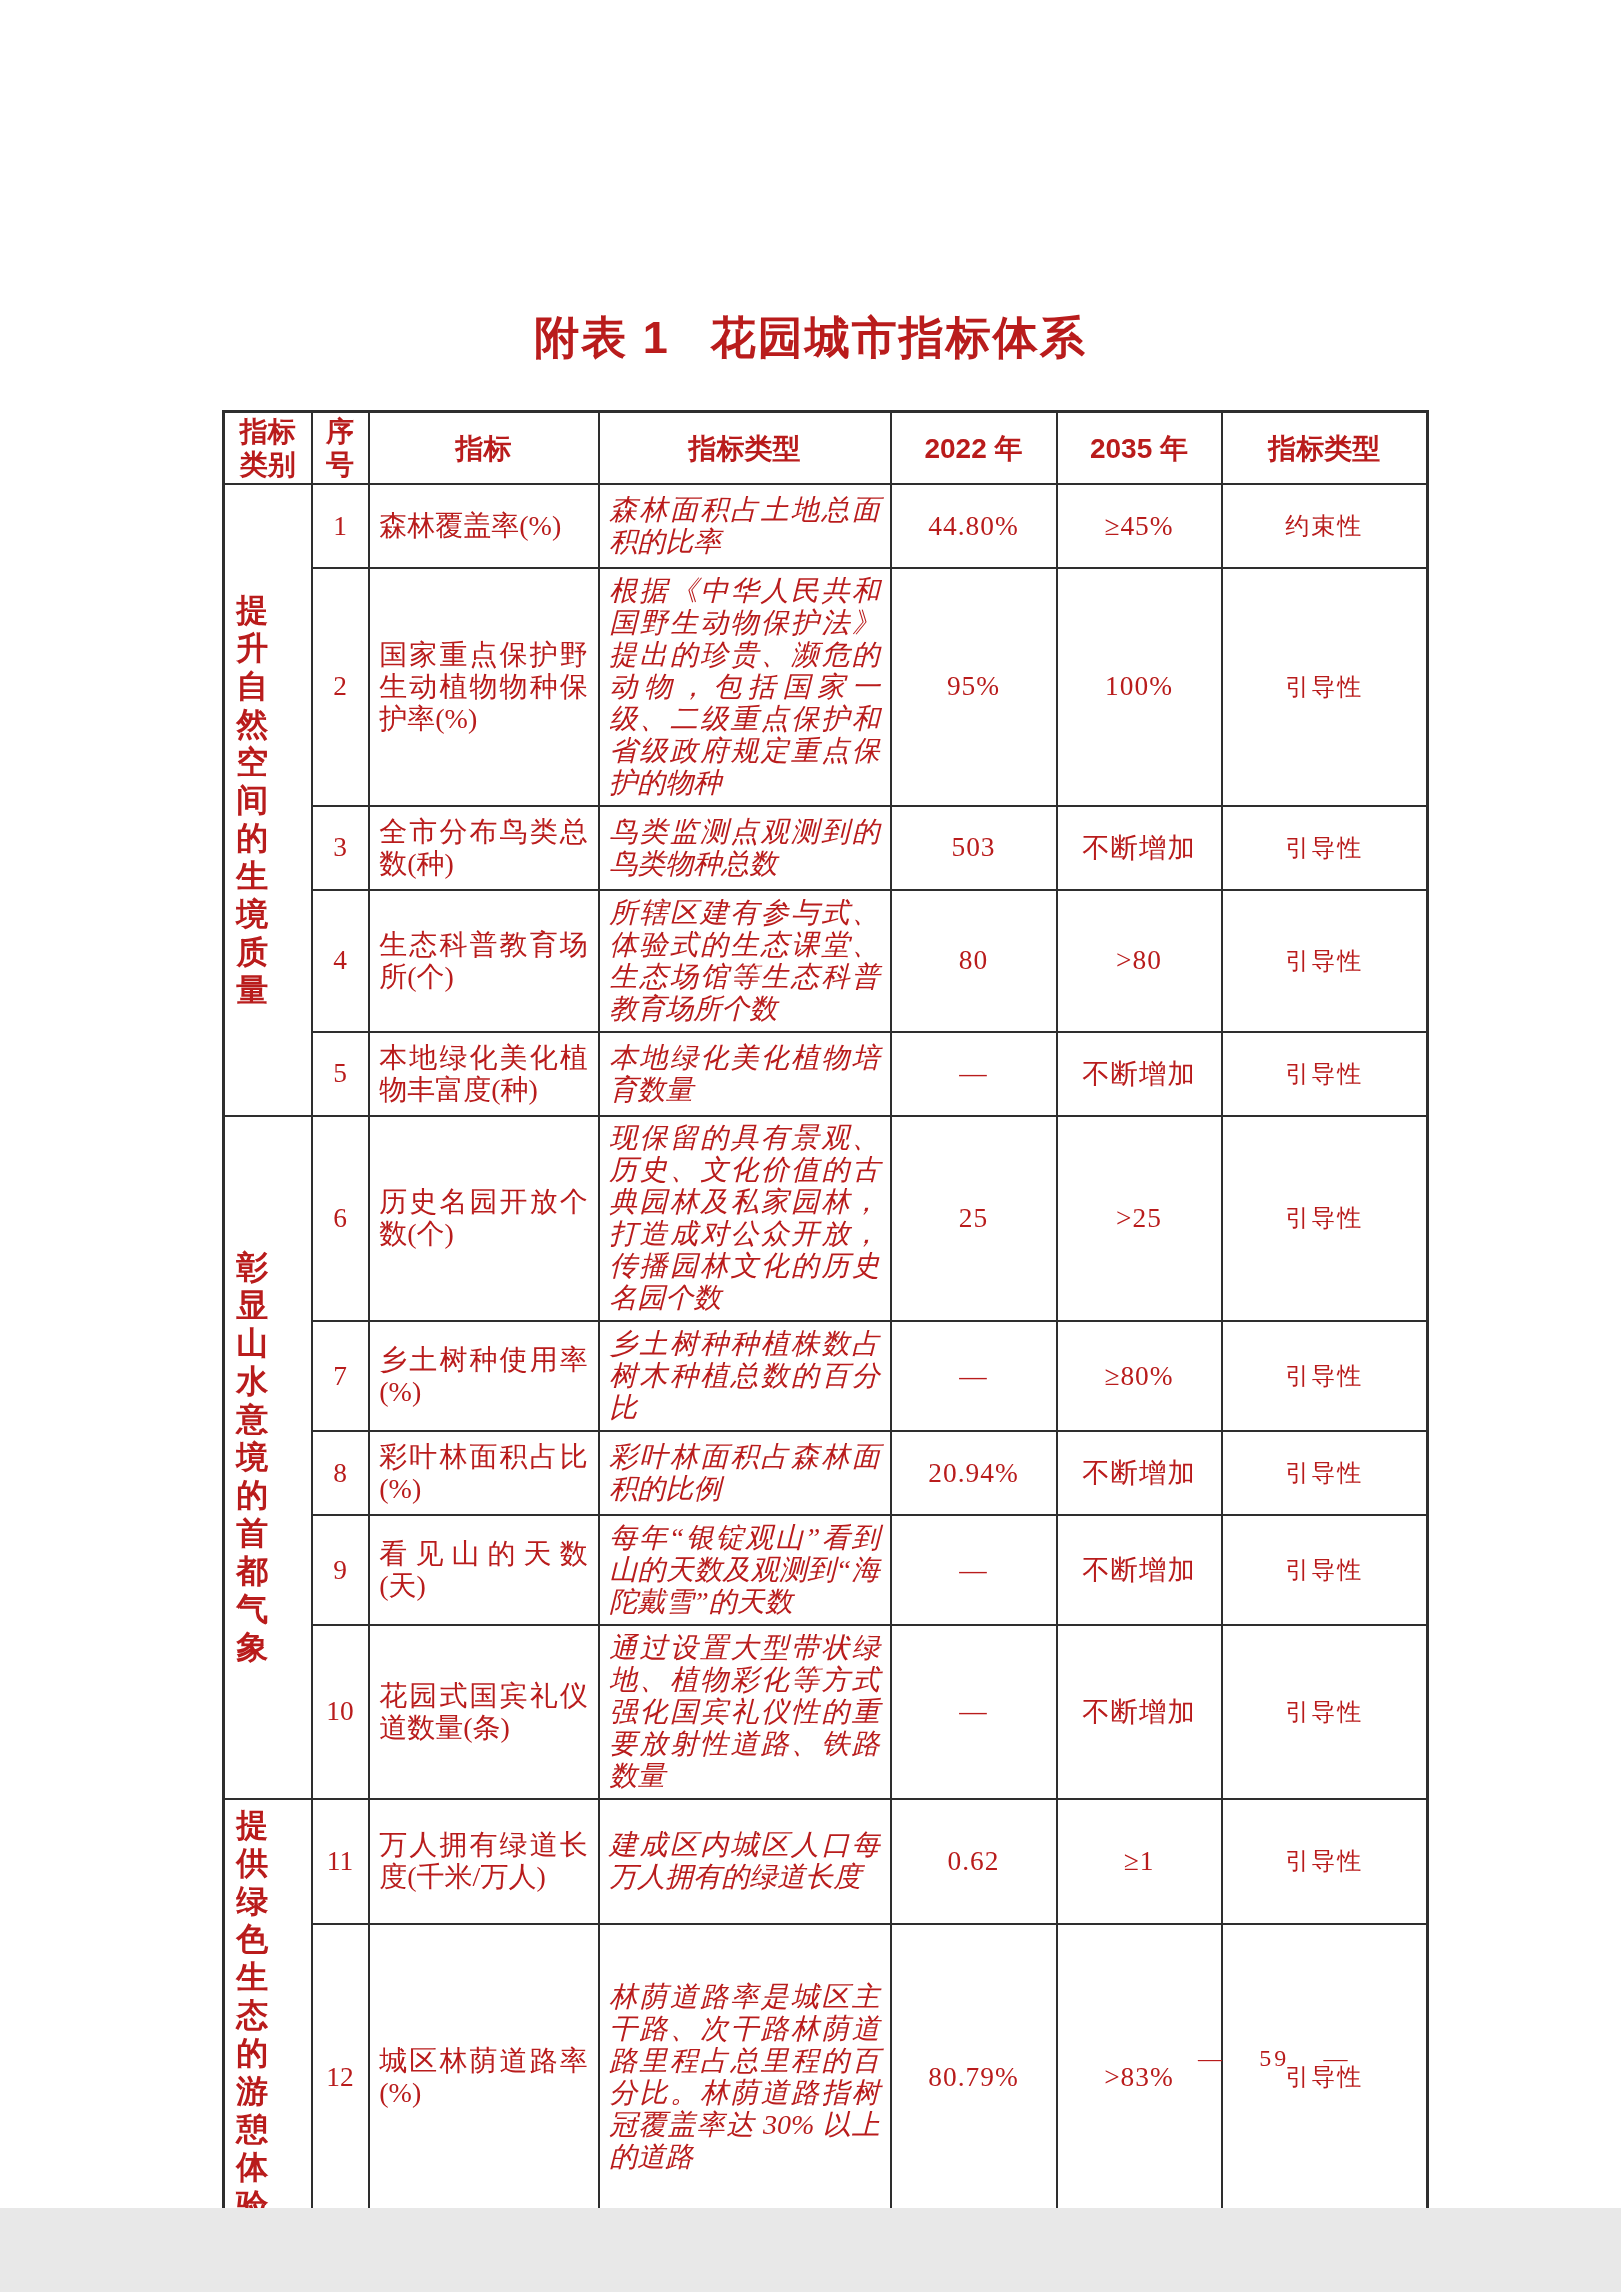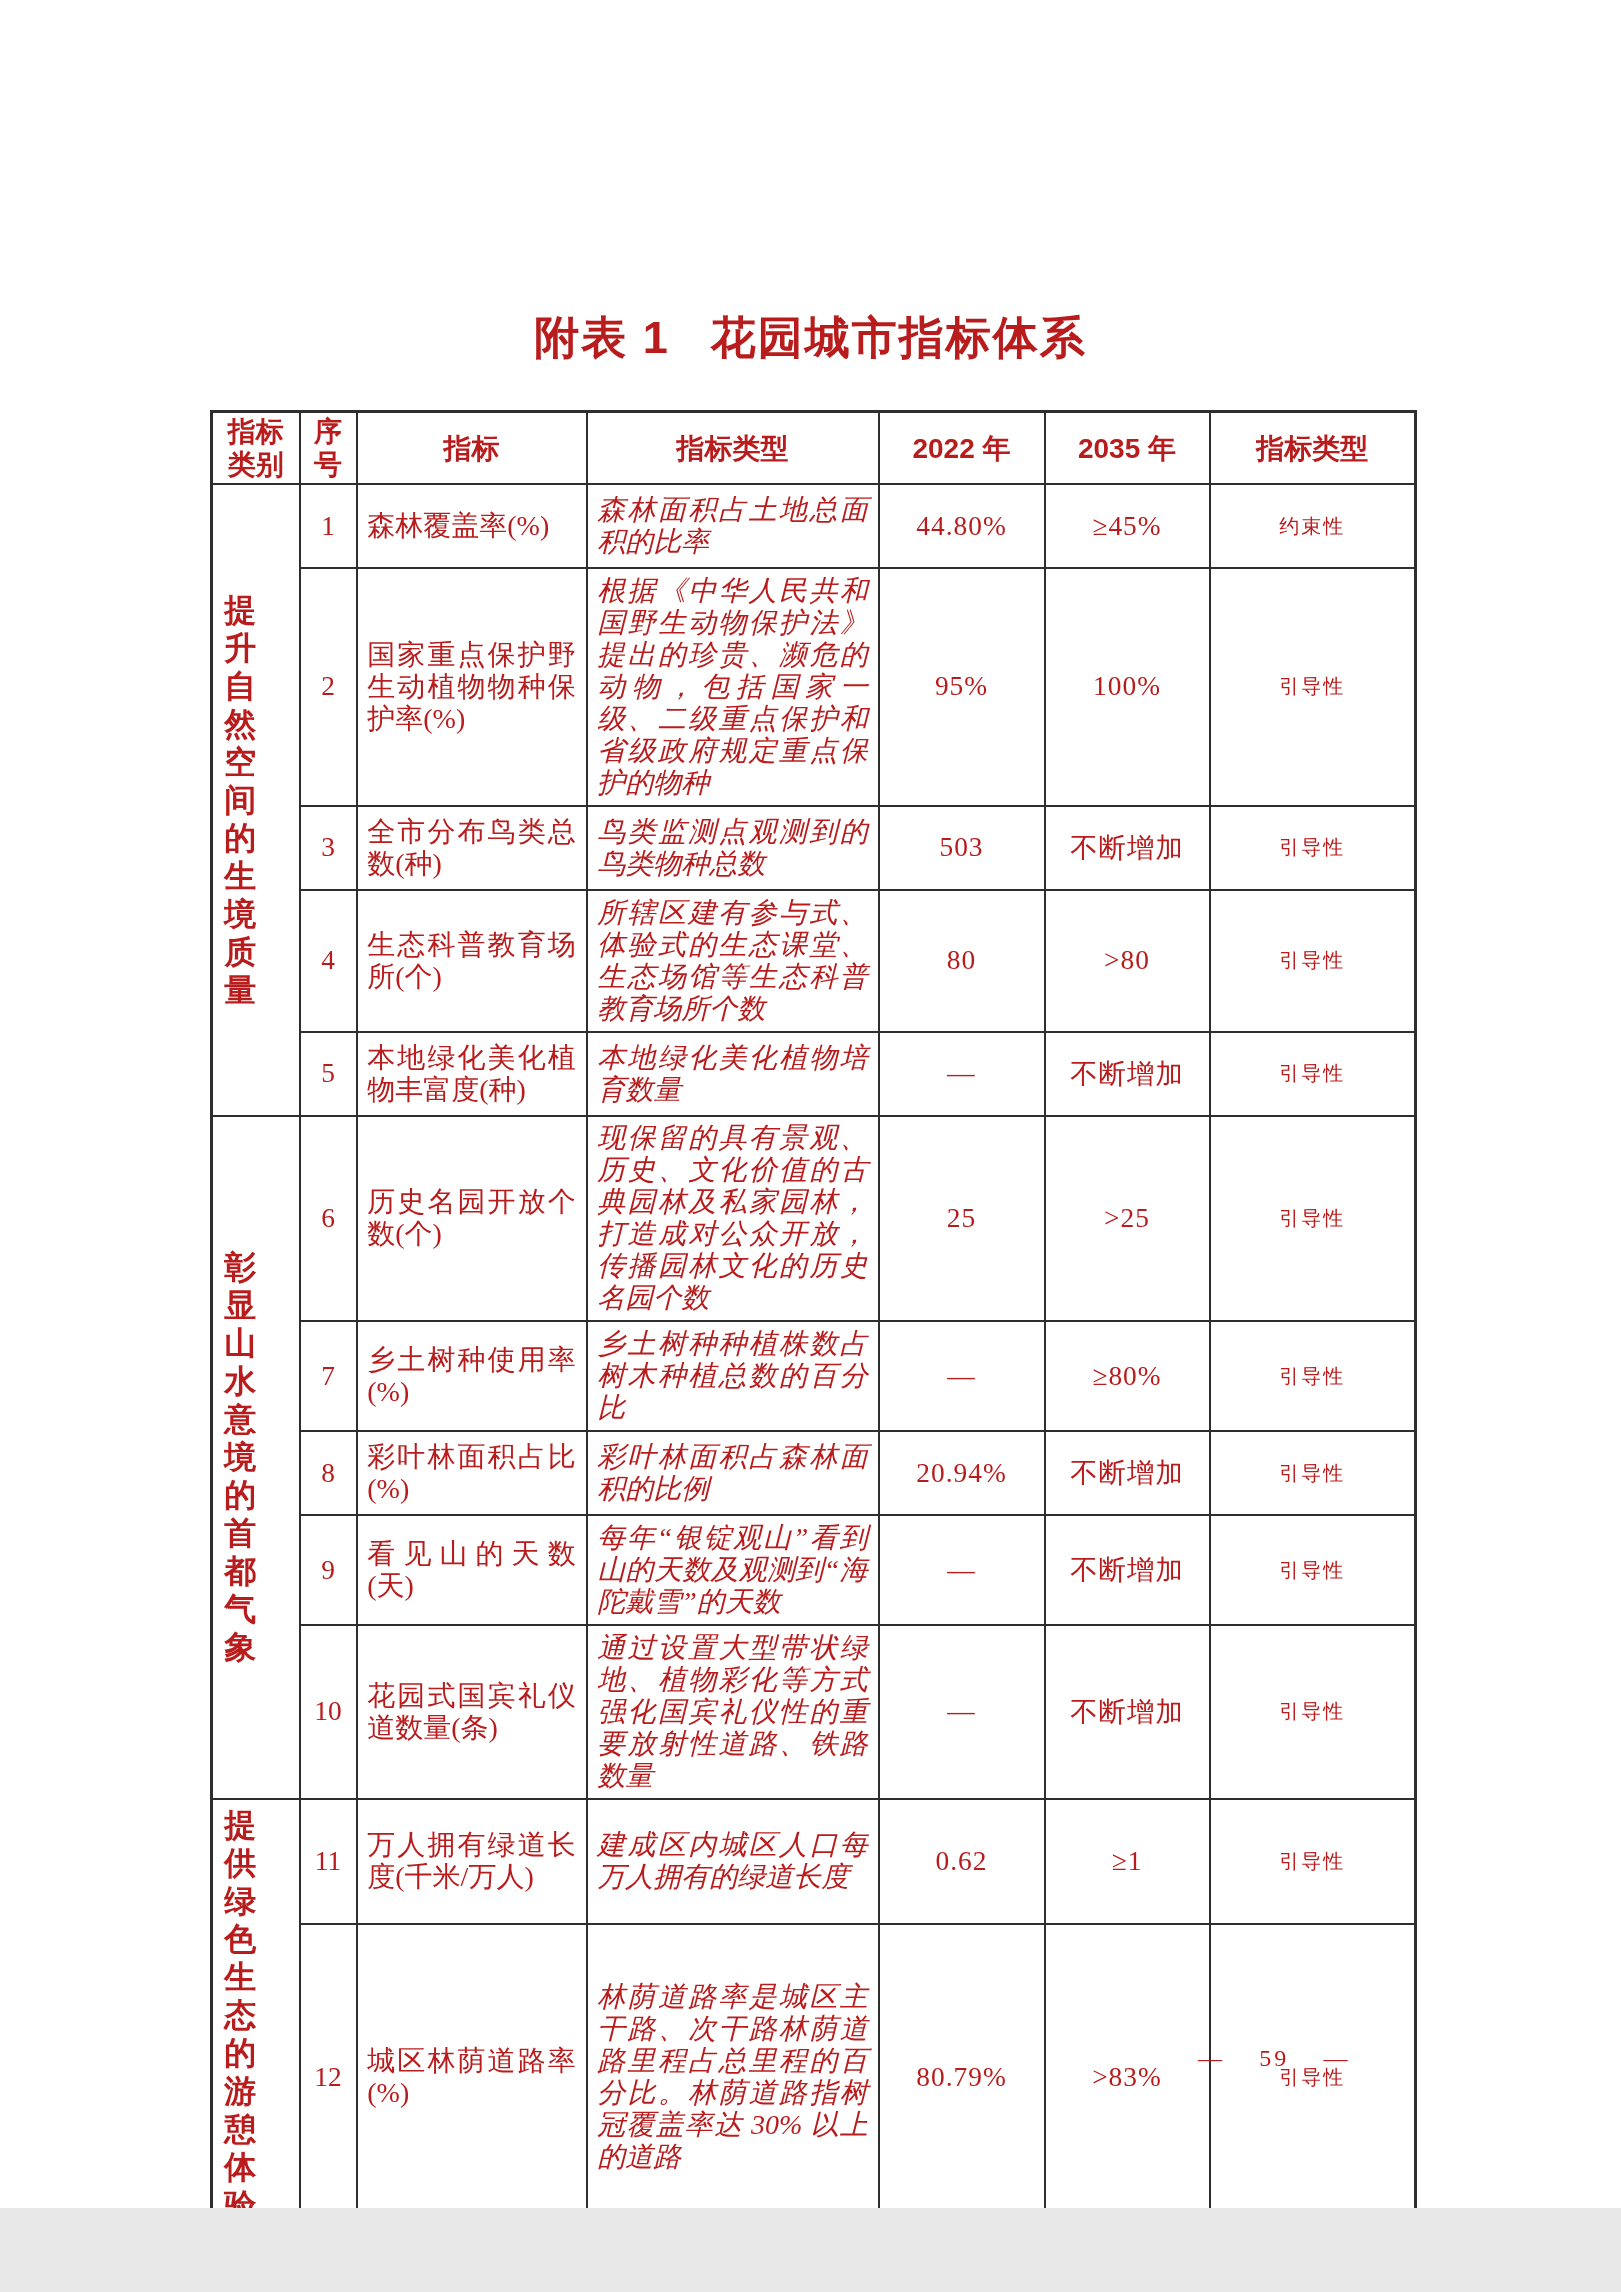--- a/index.html
+++ b/index.html
@@ -18,21 +18,21 @@
     text-align:center;
     font-family:"Liberation Sans","DejaVu Sans",sans-serif;
     font-weight:bold;
     font-size:45px;
     letter-spacing:2px;
     white-space:nowrap;
   }
   .doc-title .title-text{margin-left:41px;}
   table.indicator-table{
     position:absolute;
-    top:410px;left:210px;
+    top:410px;left:222px;
     width:1204px;
     border-collapse:collapse;
     table-layout:fixed;
     border:3.9px solid #2e2e2e;
   }
   .indicator-table th,
   .indicator-table td{
     border:2px solid #2e2e2e;
     vertical-align:middle;
     padding:5.9px 9.8px;
@@ -56,21 +56,21 @@
     padding:7.8px 11.8px;
   }
   .def-cell{
     font-size:28px;line-height:32px;
     text-align:justify;text-justify:inter-character;
     word-break:break-all;
     padding:7.8px 11.8px;
     font-style:italic;
   }
   .num-cell{text-align:center;font-size:27.4px;letter-spacing:1px;}
-  .type-cell{text-align:center;font-size:20px;letter-spacing:2px;border-radius:17px;}
+  .type-cell{text-align:center;font-size:24px;letter-spacing:2px;border-radius:17px;}
   .cat-cell{padding:3.9px 0;}
   .cat-text{
     width:63px;margin:0 auto;
     font-family:"Liberation Sans","DejaVu Sans",sans-serif;
     font-weight:bold;
     font-size:32px;line-height:38px;
     text-align:left;
     word-break:break-all;
   }
   tr.cat-start td{border-top-width:2.9px;}

